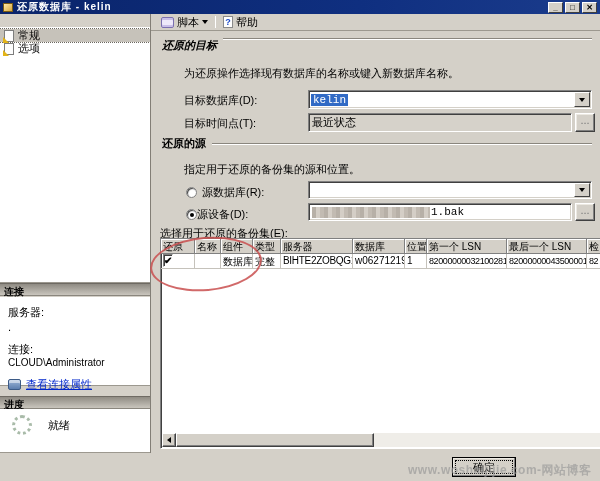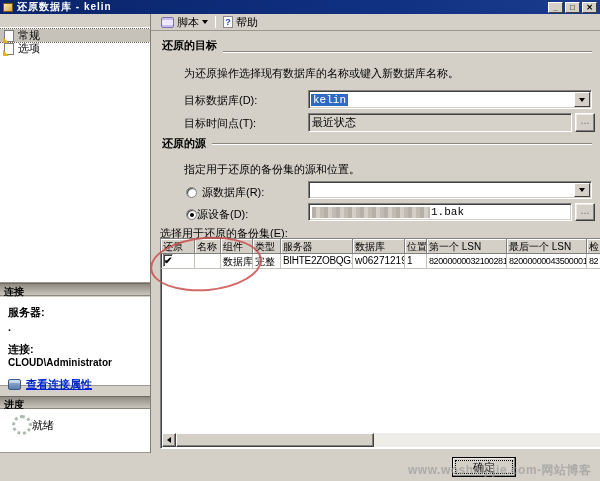--- a/index.html
+++ b/index.html
@@ -137,56 +137,56 @@
       <span>常规</span>
     </div>
     <div class="side-item">
       <span class="page-icon"></span>
       <span>选项</span>
     </div>
   </div>
 
   <div class="abs shead" style="left:0;top:283px;width:150px;">连接</div>
 
-  <div class="abs white-panel" style="left:0;top:297px;width:150px;height:89px;font-weight:bold;">
+  <div class="abs white-panel" style="left:0;top:297px;width:150px;height:89px;">
     <div style="padding:8px 0 0 8px;">服务器:</div>
     <div style="padding:1px 0 0 8px;">.</div>
     <div style="padding:9px 0 0 8px;">连接:</div>
     <div style="padding:0 0 0 8px;font-size:10px;">CLOUD\Administrator</div>
     <div style="padding:9px 0 0 8px;display:flex;align-items:center;gap:5px;">
       <span class="conn-icon"></span>
       <span class="link">查看连接属性</span>
     </div>
   </div>
 
   <div class="abs shead" style="left:0;top:396px;width:150px;">进度</div>
 
   <div class="abs white-panel" style="left:0;top:409px;width:150px;height:44px;">
-    <div style="padding:6px 0 0 12px;display:flex;align-items:center;">
+    <div style="padding:6px 0 0 12px;display:flex;align-items:center;gap:16px;">
       <span class="spinner"></span>
       <span>就绪</span>
     </div>
   </div>
 
   <div class="abs divider-v" style="left:150px;top:14px;height:439px;"></div>
 
   <div class="abs toolbar">
     <span class="tb-btn">
       <span class="script-icon"></span>
       <span>脚本</span>
       <span class="dd-arrow"></span>
     </span>
     <span class="tb-sep"></span>
     <span class="tb-btn">
       <span class="help-icon">?</span>
       <span>帮助</span>
     </span>
   </div>
 
-  <div class="abs" style="left:162px;top:38px;width:430px;display:flex;align-items:flex-end;">
+  <div class="abs" style="left:162px;top:38px;width:430px;display:flex;align-items:flex-start;font-style:italic;">
     <span class="grp-title">还原的目标</span>
     <span class="grp-line" style="flex:1;"></span>
   </div>
 
   <div class="abs" style="left:184px;top:66px;">为还原操作选择现有数据库的名称或键入新数据库名称。</div>
 
   <div class="abs" style="left:184px;top:93px;">目标数据库(D):</div>
   <div class="abs combo sunken" style="left:308px;top:90px;width:284px;height:19px;">
     <span class="val hl">kelin</span>
     <span style="flex:1"></span>

